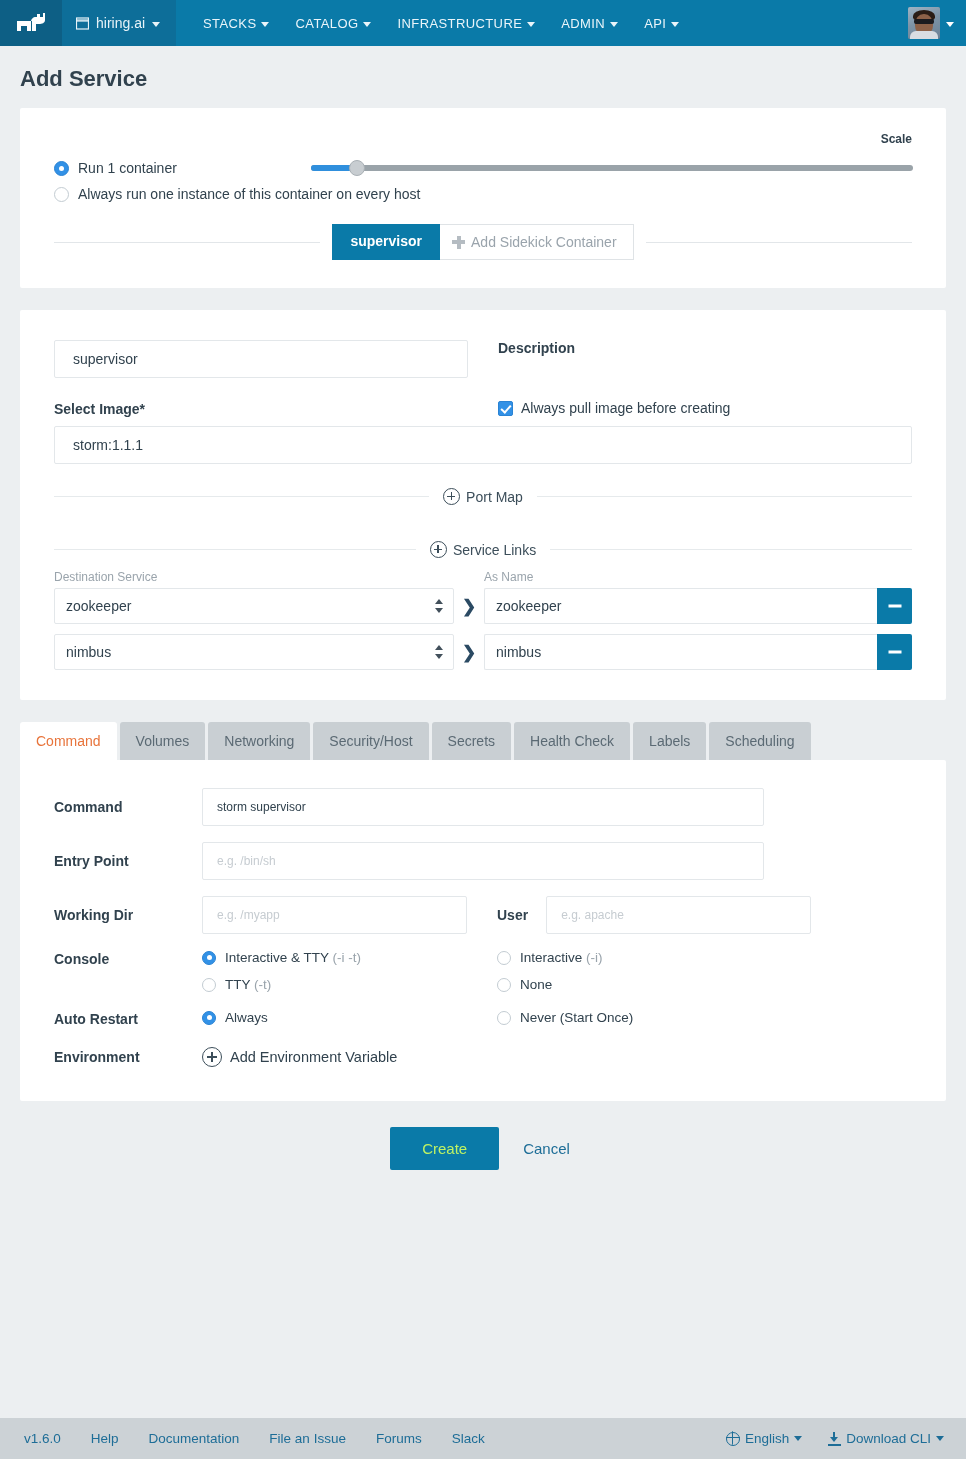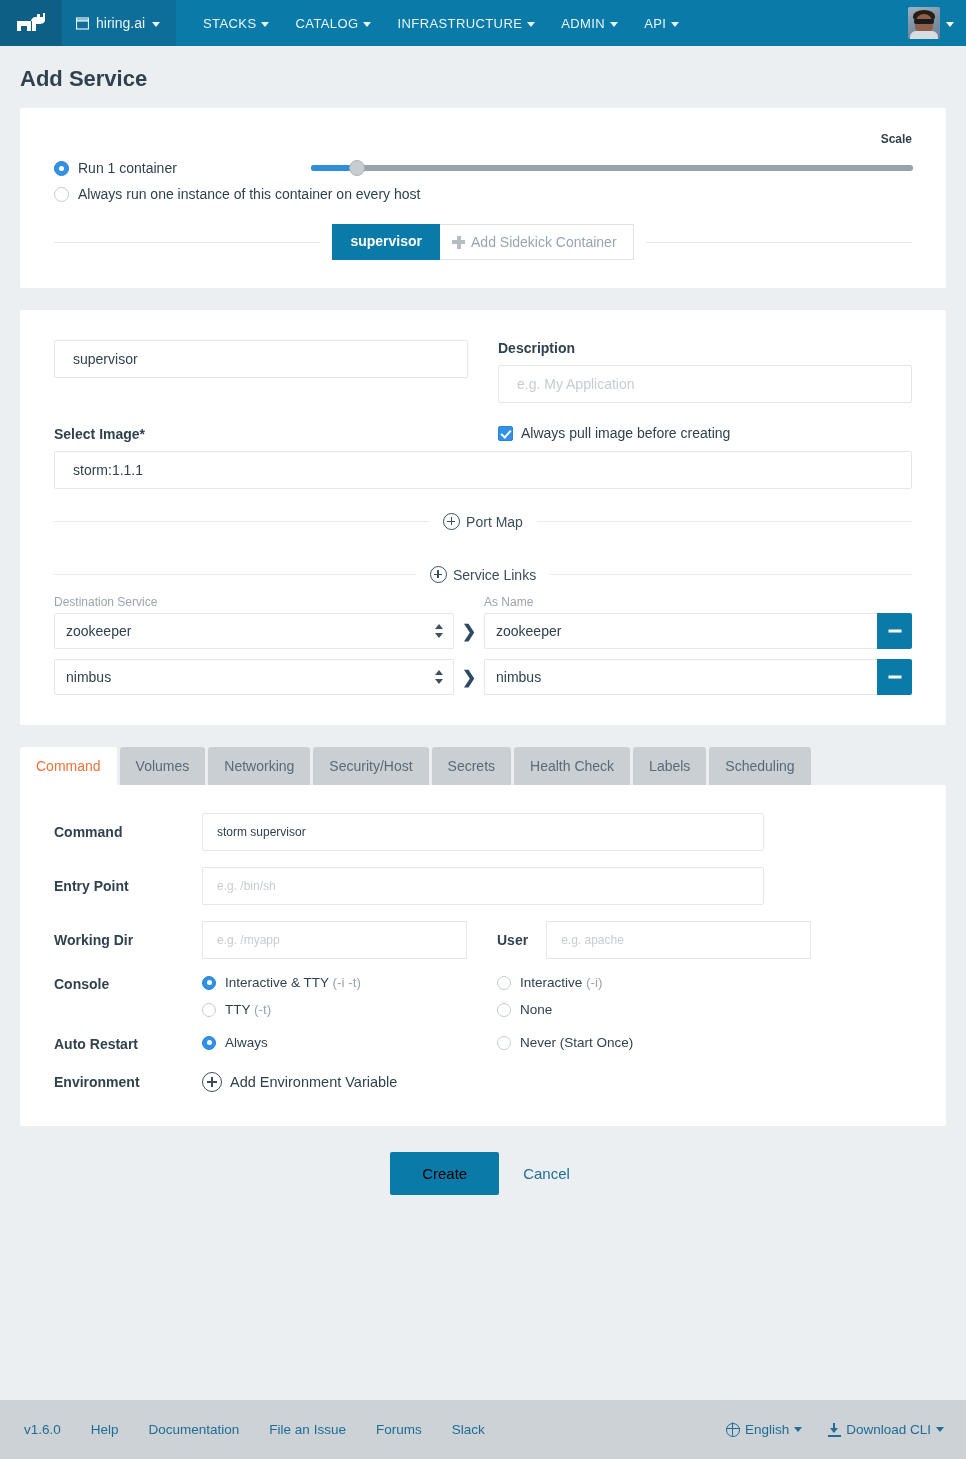--- a/index.html
+++ b/index.html
@@ -516,21 +516,21 @@
   .actions {
     display: flex;
     align-items: center;
     justify-content: center;
     gap: 18px;
     margin-top: 26px;
     padding-bottom: 40px;
   }
   .btn-create {
     background: #0a7aa8;
-    color: #000000;
+    color: #bef264;
     border: none;
     border-radius: 2px;
     padding: 13px 32px;
     font-size: 15px;
     font-family: "Liberation Sans", sans-serif;
     cursor: pointer;
   }
   .btn-cancel {
     background: none;
     border: none;
@@ -538,21 +538,21 @@
     font-size: 15px;
     font-family: "Liberation Sans", sans-serif;
     cursor: pointer;
     padding: 13px 6px;
   }
 
   
   .footer {
     position: absolute;
     left: 0; right: 0; bottom: 0;
-    height: 59px;
+    height: 41px;
     background: #ccd2d6;
     display: flex;
     align-items: center;
     padding: 0 22px 0 24px;
     font-size: 13.5px;
   }
   .footer a {
     color: #1d6d97;
     text-decoration: none;
     margin-right: 30px;
@@ -704,21 +704,20 @@
 </div>
 
 <div class="panel">
 
   <div class="two-col">
     <div class="col">
       <input class="inp" type="text" value="supervisor" style="">
     </div>
     <div class="col">
       <div class="field-label">Description</div>
-      <input class="inp" type="text" placeholder="e.g. My Application" style="">
     </div>
   </div>
 
   <div class="img-row-head">
     <div class="col">
       <div class="field-label" style="margin-bottom:0">Select Image*</div>
     </div>
     <div class="col">
       <div class="checkbox-line">
         <span class="cbx"></span>

